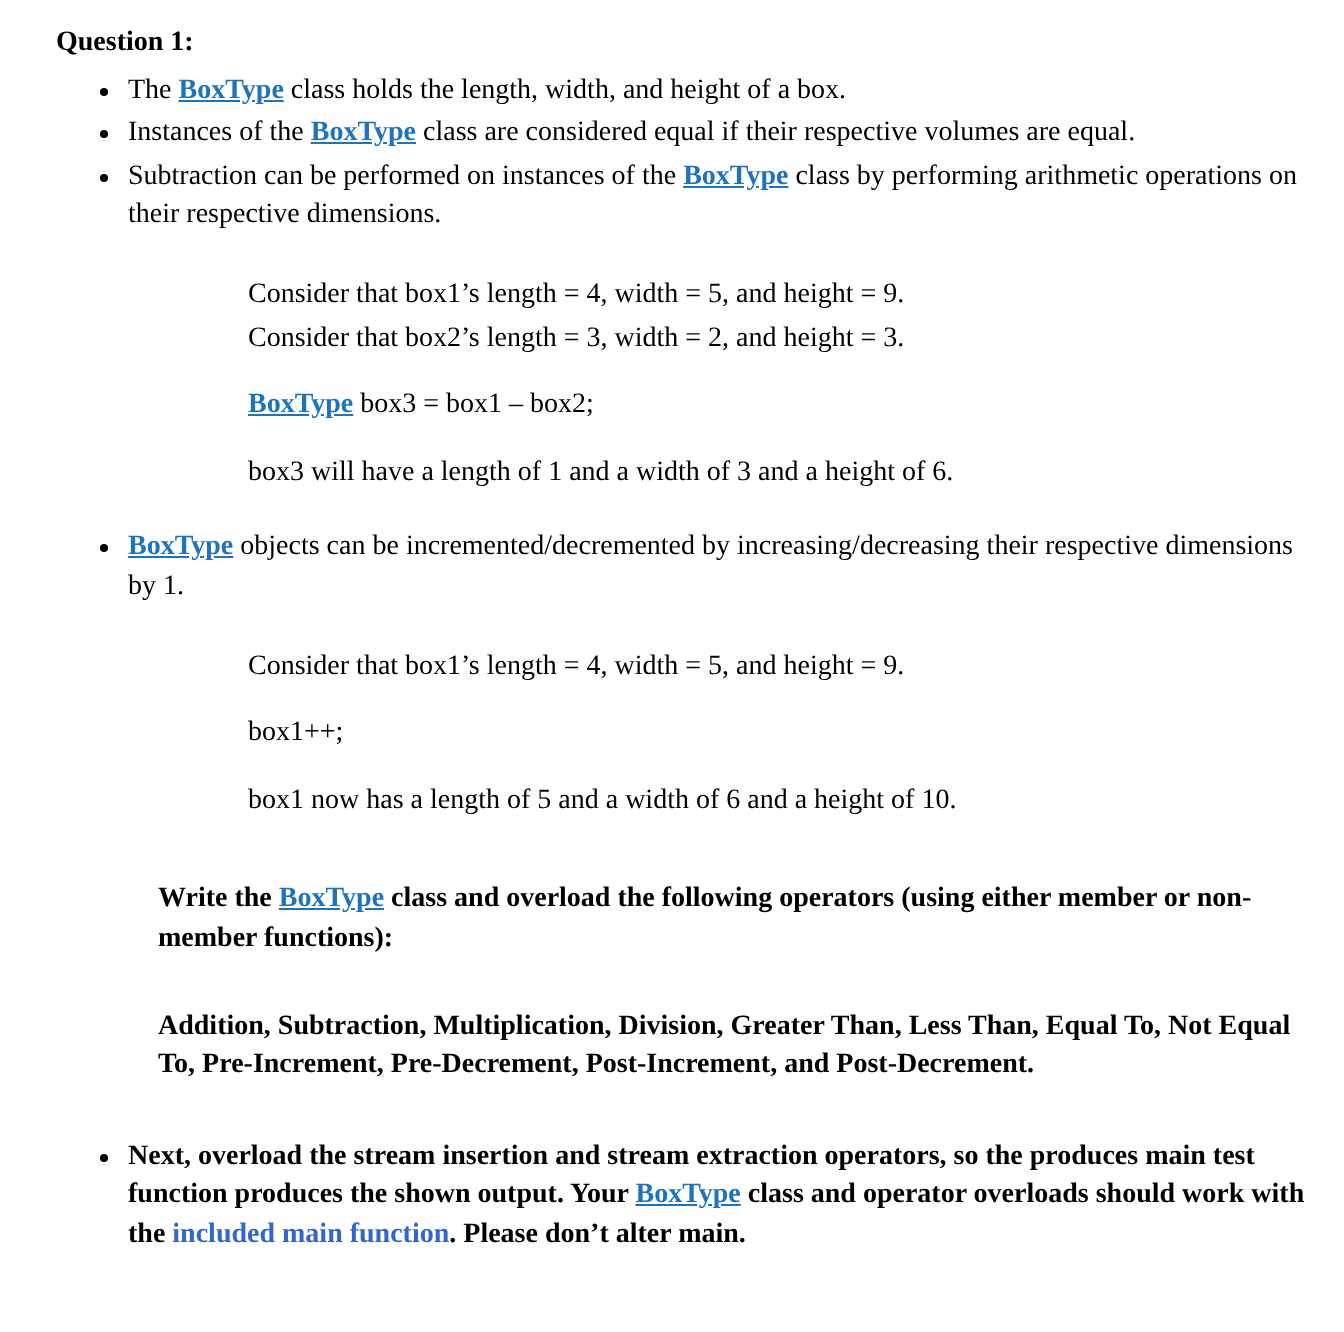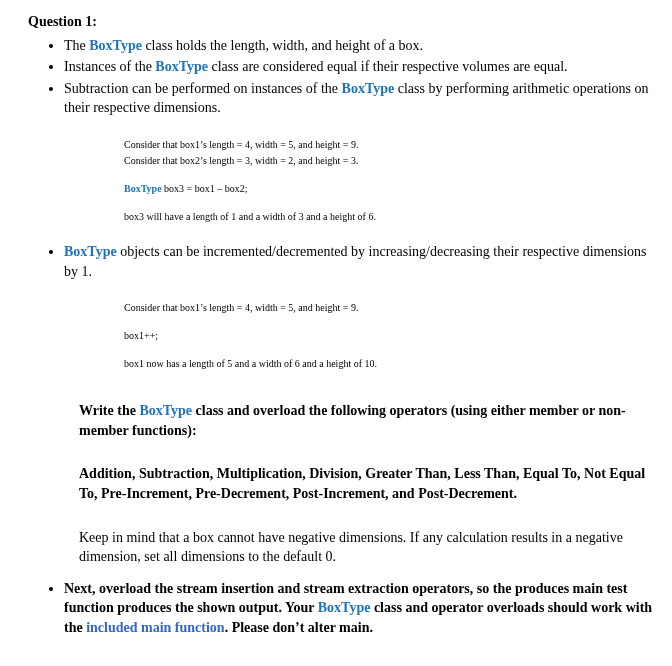--- a/index.html
+++ b/index.html
@@ -26,24 +26,25 @@
     padding: 0;
   }
   ul.topbullets > li {
     margin-bottom: 2px;
     list-style: disc;
     text-align: left;
   }
   .keyword {
     color: #1e73be;
     font-weight: bold;
+    text-decoration: underline;
   }
   .codeblock {
     margin: 6px 0 6px 60px;
-    font-size: 10px;
+    font-size: 14px;
   }
   .codeblock > div {
     margin-bottom: 2px;
   }
   .spacer {
     height: 14px;
   }
   .spacer-sm {
     height: 10px;
   }
@@ -108,21 +109,20 @@
       <div class="indented-section bold">
         <span>Write the </span><span class="keyword">BoxType</span><span> class and overload the following operators (using either member or non-member functions):</span>
       </div>
 
       <div class="spacer"></div>
 
       <div class="indented-section bold">Addition, Subtraction, Multiplication, Division, Greater Than, Less Than, Equal To, Not Equal To, Pre-Increment, Pre-Decrement, Post-Increment, and Post-Decrement.</div>
 
       <div class="spacer"></div>
 
-      <div class="indented-section">Keep in mind that a box cannot have negative dimensions.  If any calculation results in a negative dimension, set all dimensions to the default 0.</div>
 
       <div class="spacer-sm"></div>
     </li>
 
     <li class="bold">
       <span>Next, overload the stream insertion and stream extraction operators, so the produces main test function produces the shown output.  Your </span><span class="keyword">BoxType</span><span> class and operator overloads should work with the </span><span class="included-link">included main function</span><span>.  Please don’t alter main.</span>
     </li>
 
   </ul>
 

